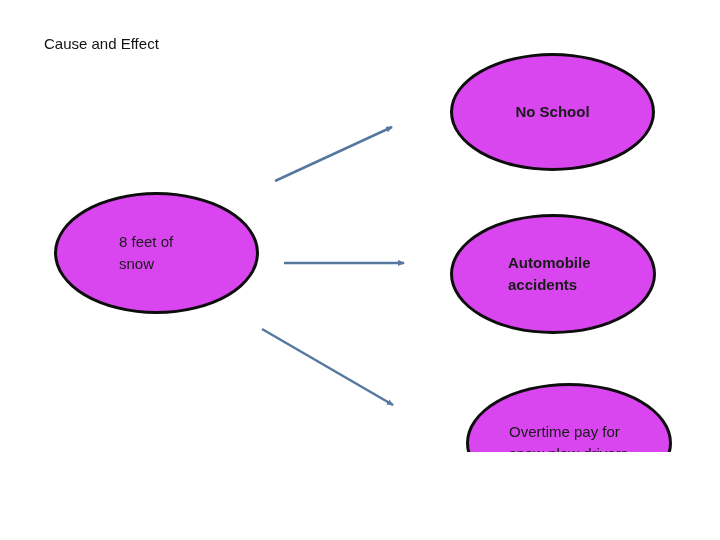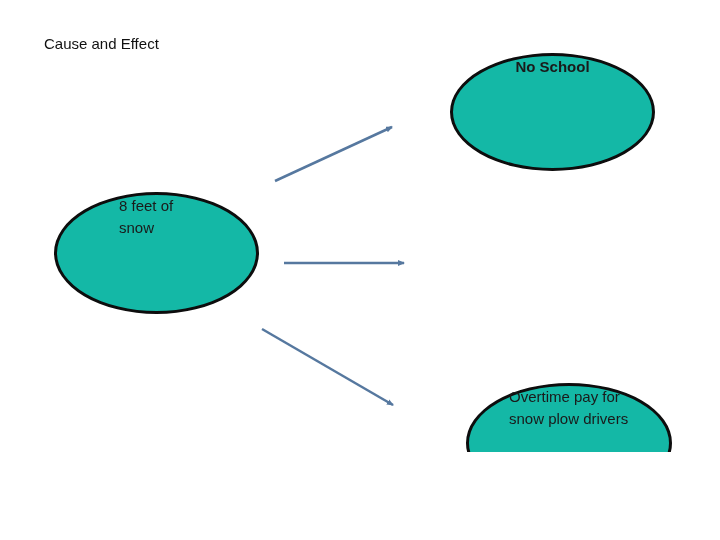--- a/index.html
+++ b/index.html
@@ -23,24 +23,24 @@
     top: 35px;
     font-size: 15px;
     font-weight: 400;
     color: #111111;
     white-space: nowrap;
   }
   .node {
     position: absolute;
     border: 3px solid #14b8a6;
     border-radius: 50%;
-    background: #14b8a6;
+    background: #d946ef;
     box-sizing: border-box;
     display: flex;
-    align-items: flex-start;
+    align-items: center;
   }
   .node-label {
     font-size: 15px;
     line-height: 22px;
     white-space: pre-line;
     color: #1a1a1a;
   }
   
   .node-cause   { left: 54px;  top: 192px; width: 205px; height: 122px; padding-left: 62px; }
   
@@ -78,19 +78,23 @@
 
   <div class="node node-cause" style="border-color: rgb(13, 13, 13);">
     <span class="node-label" style="color: rgb(26, 26, 26);">8 feet of
 snow</span>
   </div>
 
   <div class="node node-effect0" style="border-color: rgb(13, 13, 13);">
     <span class="node-label" style="color: rgb(26, 26, 26);">No School</span>
   </div>
 
+  <div class="node node-effect1" style="border-color: rgb(13, 13, 13);">
+    <span class="node-label" style="color: rgb(26, 26, 26);">Automobile
+accidents</span>
+  </div>
 
   <div class="node node-effect2" style="border-color: rgb(13, 13, 13);">
     <span class="node-label" style="color: rgb(26, 26, 26);">Overtime pay for
 snow plow drivers</span>
   </div>
 
 </div>
 
 </body></html>

